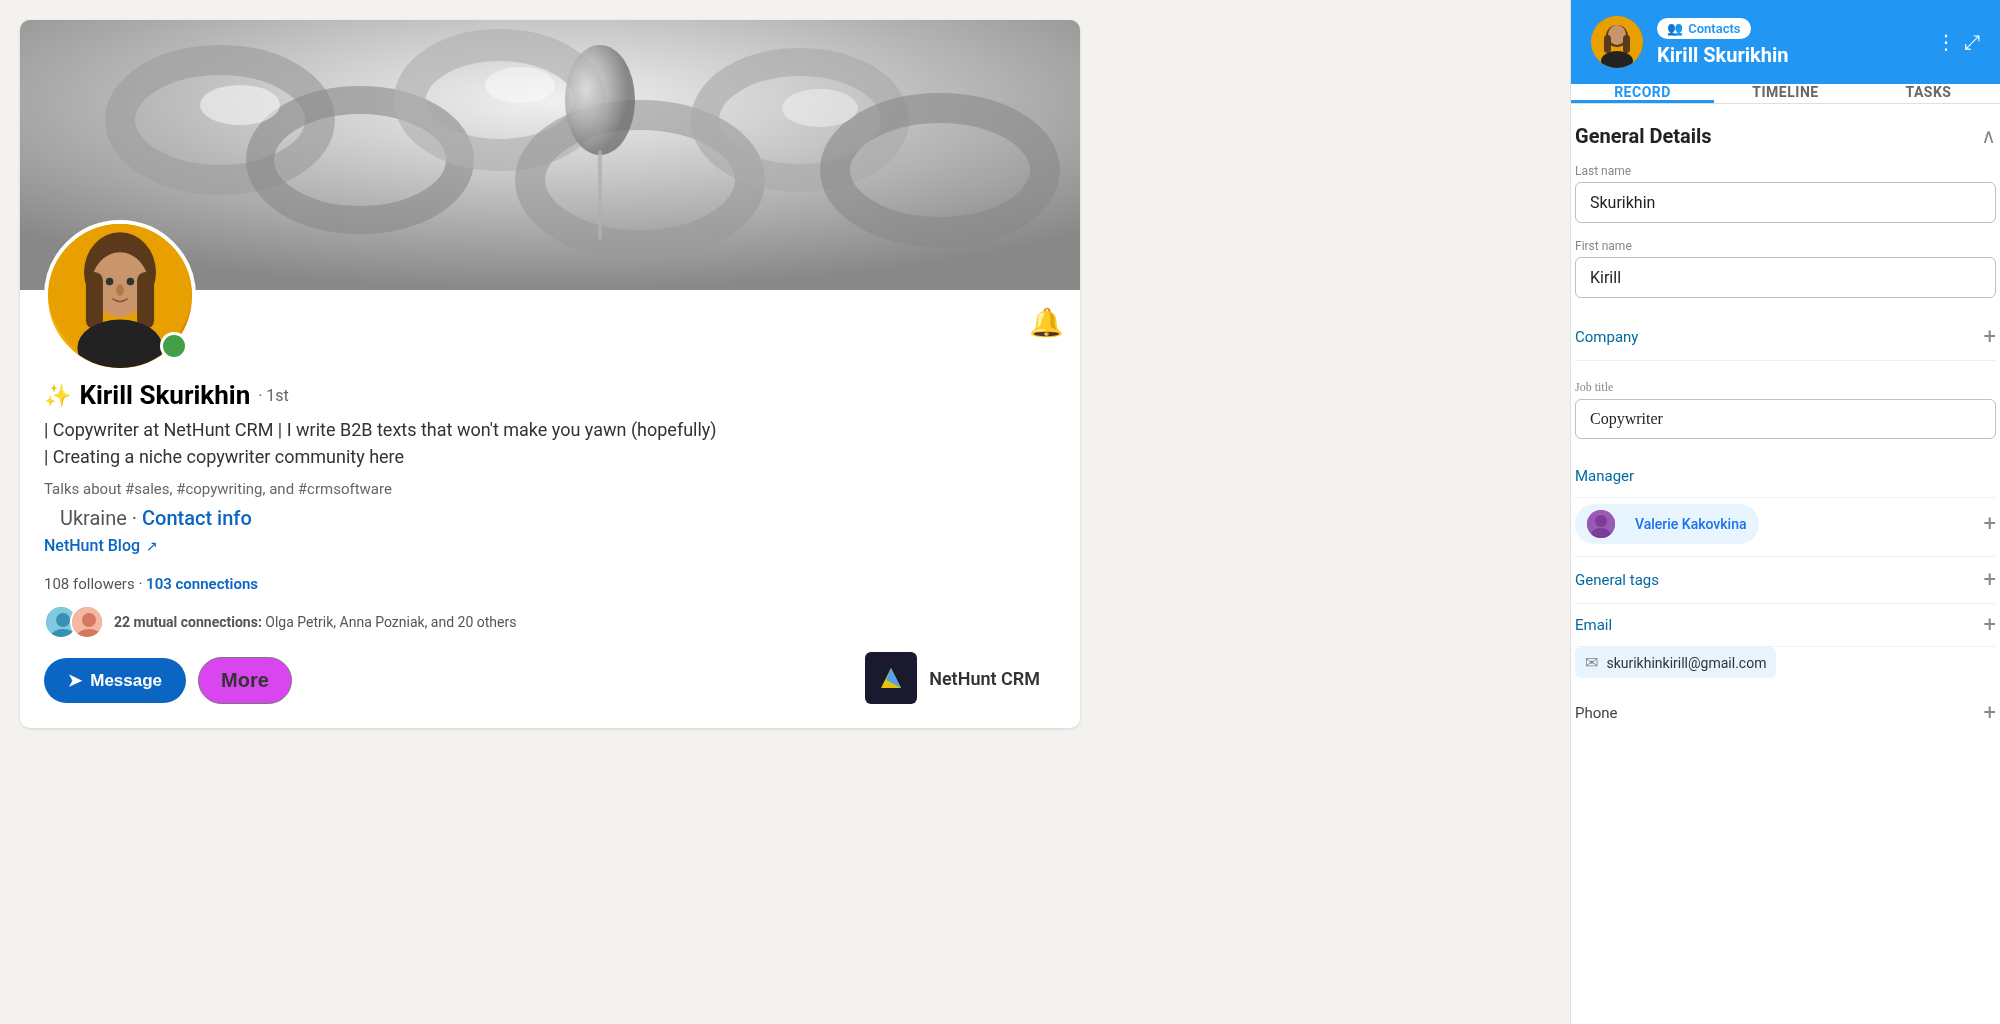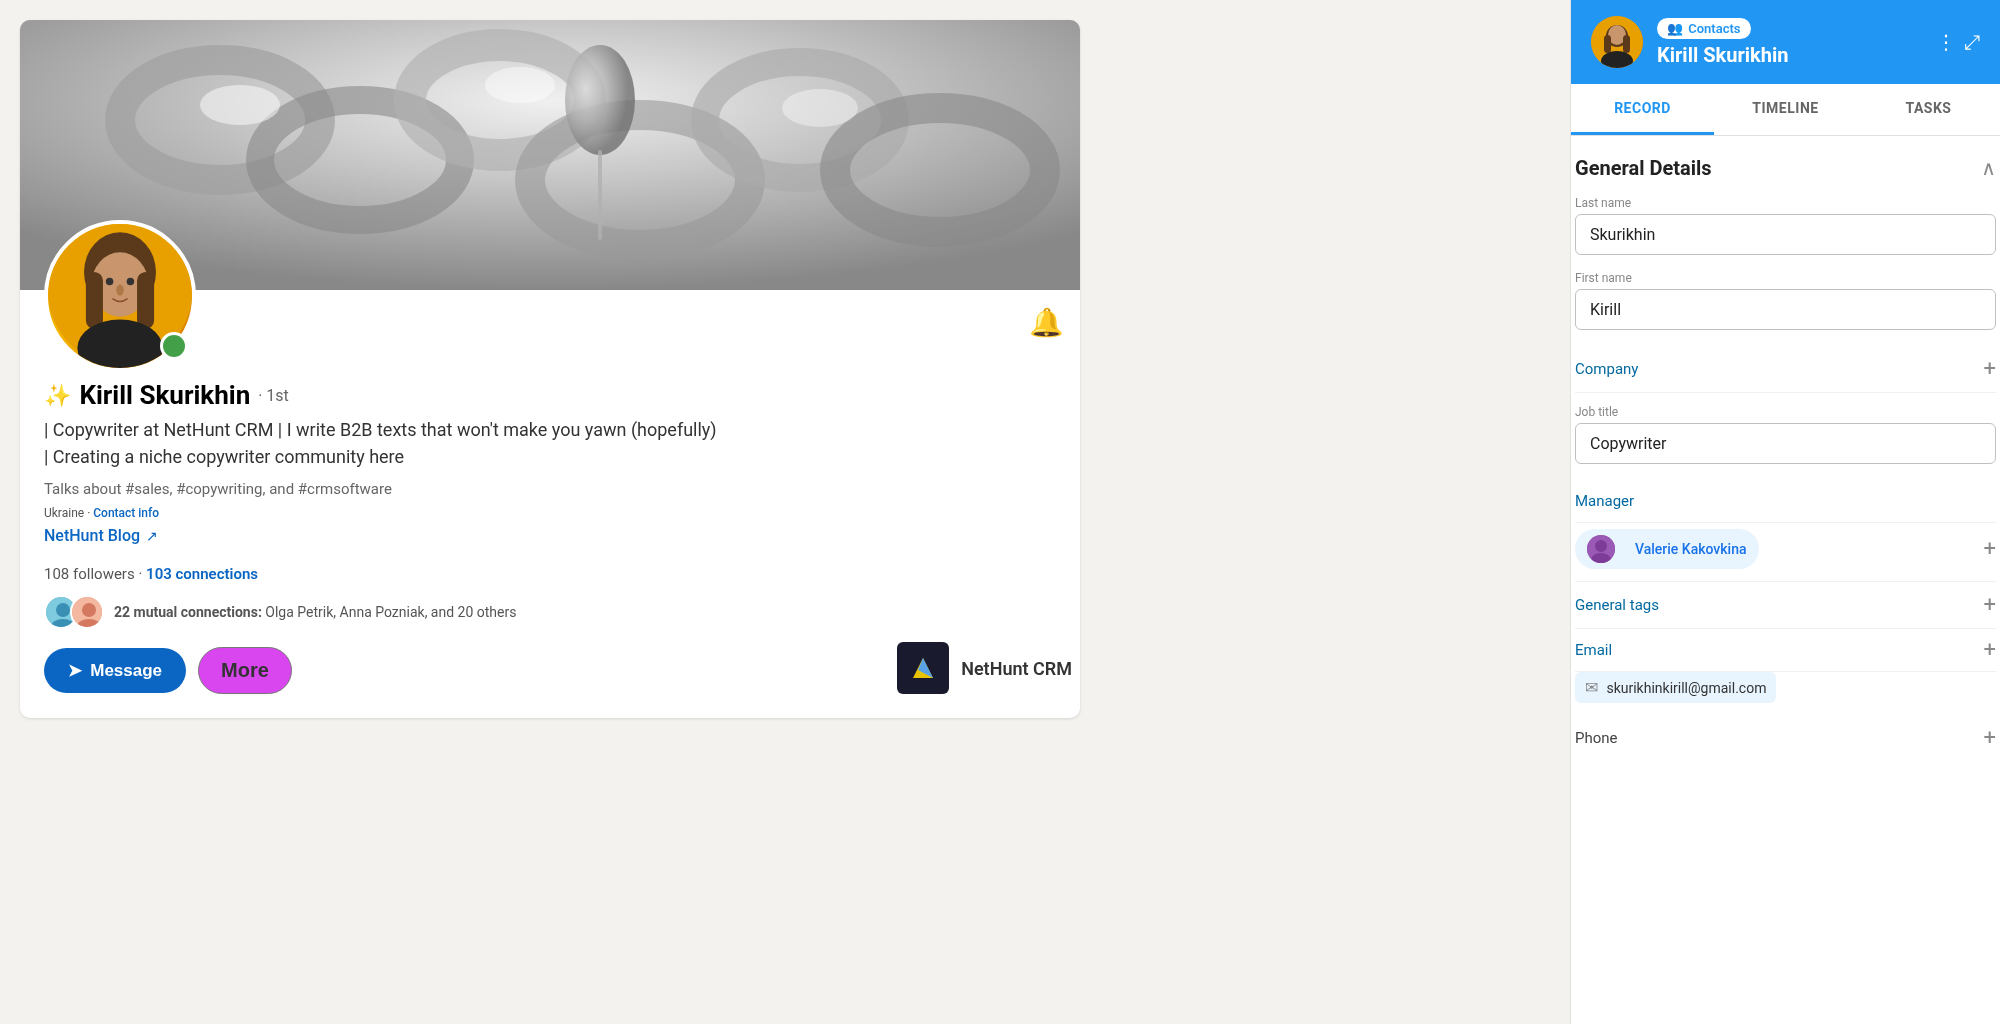--- a/index.html
+++ b/index.html
@@ -135,23 +135,24 @@
       max-width: 680px;
     }
 
     .talks-about {
       font-size: 15px;
       color: #666;
       margin-bottom: 8px;
     }
 
     .location-row {
-      font-size: 12px;
+      font-size: 20px;
       color: #555;
       margin-bottom: 6px;
+      margin-left: 16px;
     }
 
     .contact-link {
       color: #0a66c2;
       text-decoration: none;
       font-weight: 500;
       cursor: pointer;
     }
 
     .blog-link {
@@ -240,21 +241,21 @@
       border-radius: 24px;
       padding: 11px 22px;
       font-size: 20px;
       font-weight: 600;
       cursor: pointer;
     }
 
     
     .company-badge {
       position: absolute;
-      right: 8px;
+      right: 40px;
       bottom: 24px;
       display: flex;
       align-items: center;
       gap: 12px;
       font-size: 18px;
       font-weight: 600;
       color: #333;
     }
 
     .company-logo {
@@ -336,21 +337,21 @@
     }
 
     .crm-tabs {
       display: flex;
       border-bottom: 1px solid #e0e0e0;
       background: #fff;
     }
 
     .crm-tab {
       flex: 1;
-      padding: 16px 0;
+      padding: 0 0;
       text-align: center;
       font-size: 14px;
       font-weight: 700;
       color: #666;
       cursor: pointer;
       border-bottom: 3px solid transparent;
       letter-spacing: 0.5px;
     }
 
     .crm-tab.active {
@@ -697,21 +698,21 @@
     <div class="field-group">
       <div class="field-label">First name</div>
       <div class="field-value-box">Kirill</div>
     </div>
 
     <div class="field-empty-row">
       <span class="field-empty-label">Company</span>
       <span class="field-add-btn">+</span>
     </div>
 
-    <div class="field-group" style="margin-top:12px;">
+    <div class="field-group" style="margin-top:19px;font-family:Liberation Serif, serif;">
       <div class="field-label">Job title</div>
       <div class="field-value-box">Copywriter</div>
     </div>
 
     <div class="field-empty-row">
       <span class="field-empty-label">Manager</span>
     </div>
     <div class="manager-row">
       <div class="manager-chip">
         <div class="manager-avatar">

